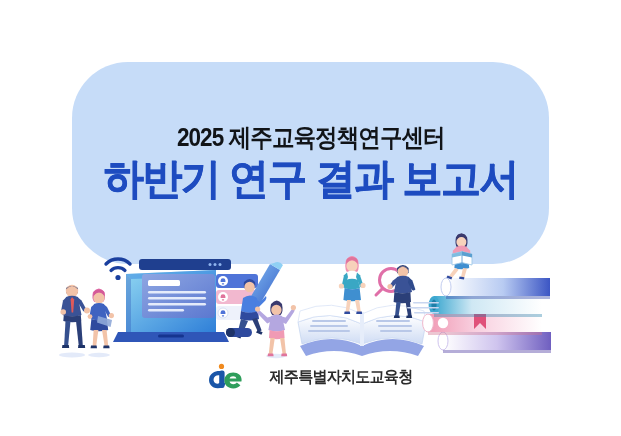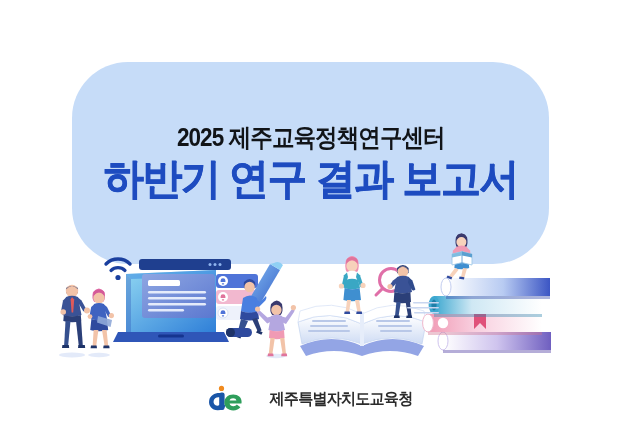--- a/index.html
+++ b/index.html
@@ -68,21 +68,21 @@
     top: 228px;
     width: 621px;
     height: 140px;
   }
   .illustration svg { display: block; }
 
   
   .footer {
     position: absolute;
     left: 0;
-    top: 382px;
+    top: 360px;
     width: 621px;
     height: 34px;
     display: flex;
     align-items: center;
     justify-content: center;
     gap: 21px;
   }
   .footer-logo { width: 40px; height: 28px; display: block; }
   .footer-text {
     font-size: 16px;

